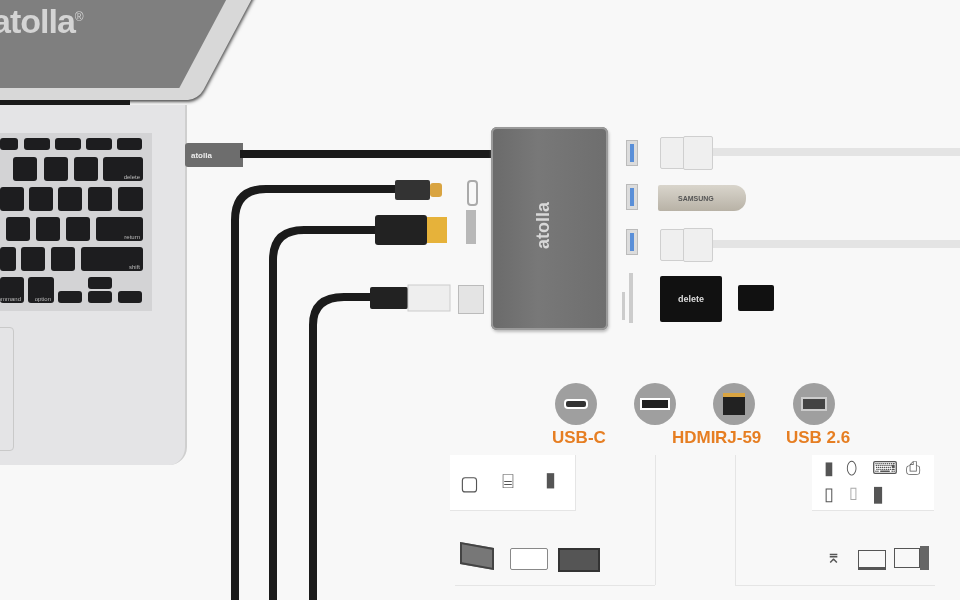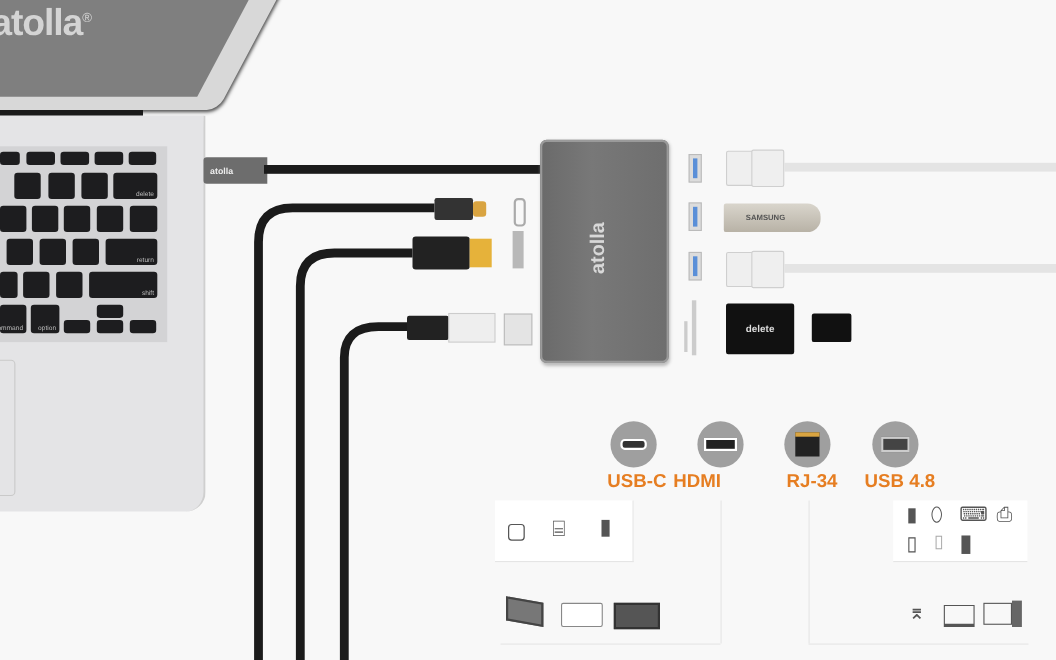--- a/index.html
+++ b/index.html
@@ -111,29 +111,29 @@
 <div class="abs" style="left:660px;top:276px;width:62px;height:46px;background:#111;border-radius:2px;color:#ddd;font-size:9px;font-weight:bold;display:flex;align-items:center;justify-content:center;">delete</div>
 <div class="abs" style="left:738px;top:285px;width:36px;height:26px;background:#111;border-radius:2px;"></div>
 
 <div class="abs circle" style="left:555px;top:383px;">
     <div style="width:20px;height:6px;border:2px solid #fff;border-radius:4px;background:#333;"></div>
   </div>
 <div class="abs orange" style="left:552px;top:428px;">USB-C</div>
 <div class="abs circle" style="left:634px;top:383px;">
     <div style="width:26px;height:8px;background:#222;border:2px solid #fff;"></div>
   </div>
-<div class="abs orange" style="left:612px;top:428px;">HDMI</div>
+<div class="abs orange" style="left:672px;top:428px;">HDMI</div>
 <div class="abs circle" style="left:713px;top:383px;">
     <div style="width:22px;height:18px;background:#222;border-top:4px solid #d9a441;"></div>
   </div>
-<div class="abs orange" style="left:715px;top:428px;">RJ-34</div>
+<div class="abs orange" style="left:715px;top:428px;">RJ-59</div>
 <div class="abs circle" style="left:793px;top:383px;">
     <div style="width:22px;height:10px;background:#444;border:2px solid #ccc;"></div>
   </div>
-<div class="abs orange" style="left:786px;top:428px;">USB 4.8</div>
+<div class="abs orange" style="left:786px;top:428px;">USB 2.6</div>
 
 <div class="abs panel-line" style="left:655px;top:455px;width:1px;height:130px;"></div>
 <div class="abs panel-line" style="left:455px;top:585px;width:200px;height:1px;"></div>
 <div class="abs" style="left:450px;top:455px;width:125px;height:55px;background:#fff;border-bottom:1px solid #e5e5e5;border-right:1px solid #e5e5e5;">
   <span class="ico" style="left:10px;top:18px;">▢</span>
   <span class="ico" style="left:52px;top:16px;">⌸</span>
   <span class="ico" style="left:95px;top:14px;">▮</span>
 </div>
 <div class="abs" style="left:460px;top:545px;width:40px;height:30px;">
     <div style="width:30px;height:18px;background:#777;border:2px solid #444;transform:skewY(10deg);"></div>

